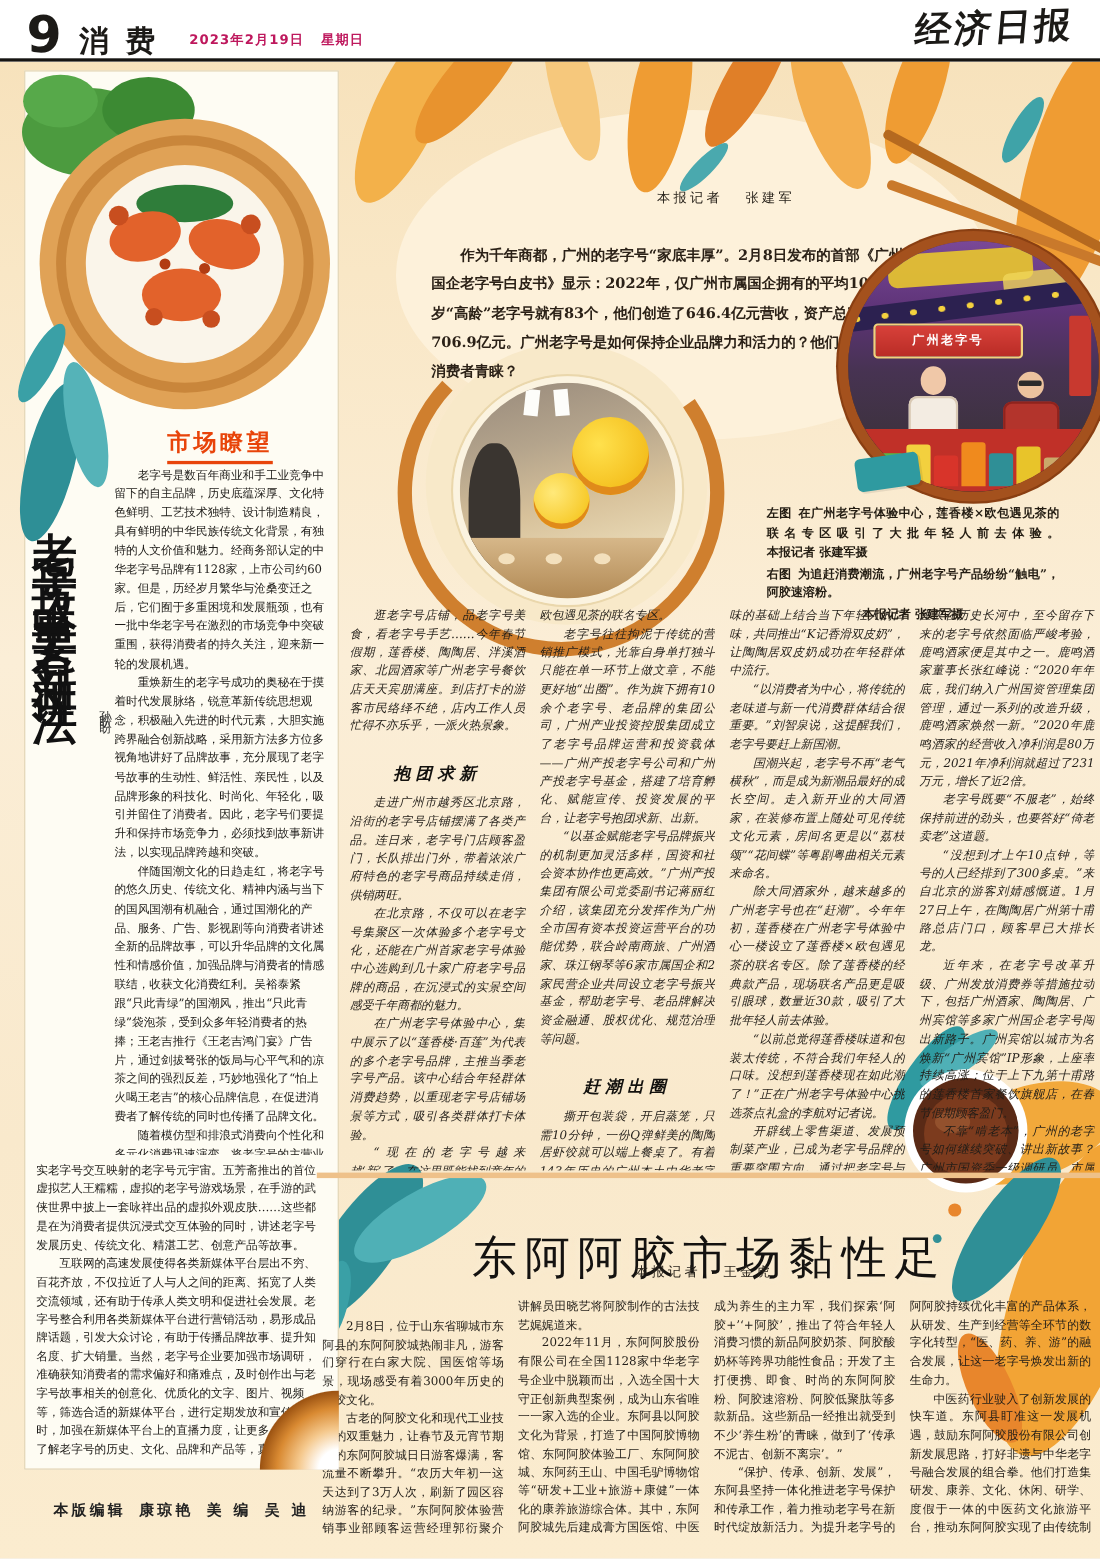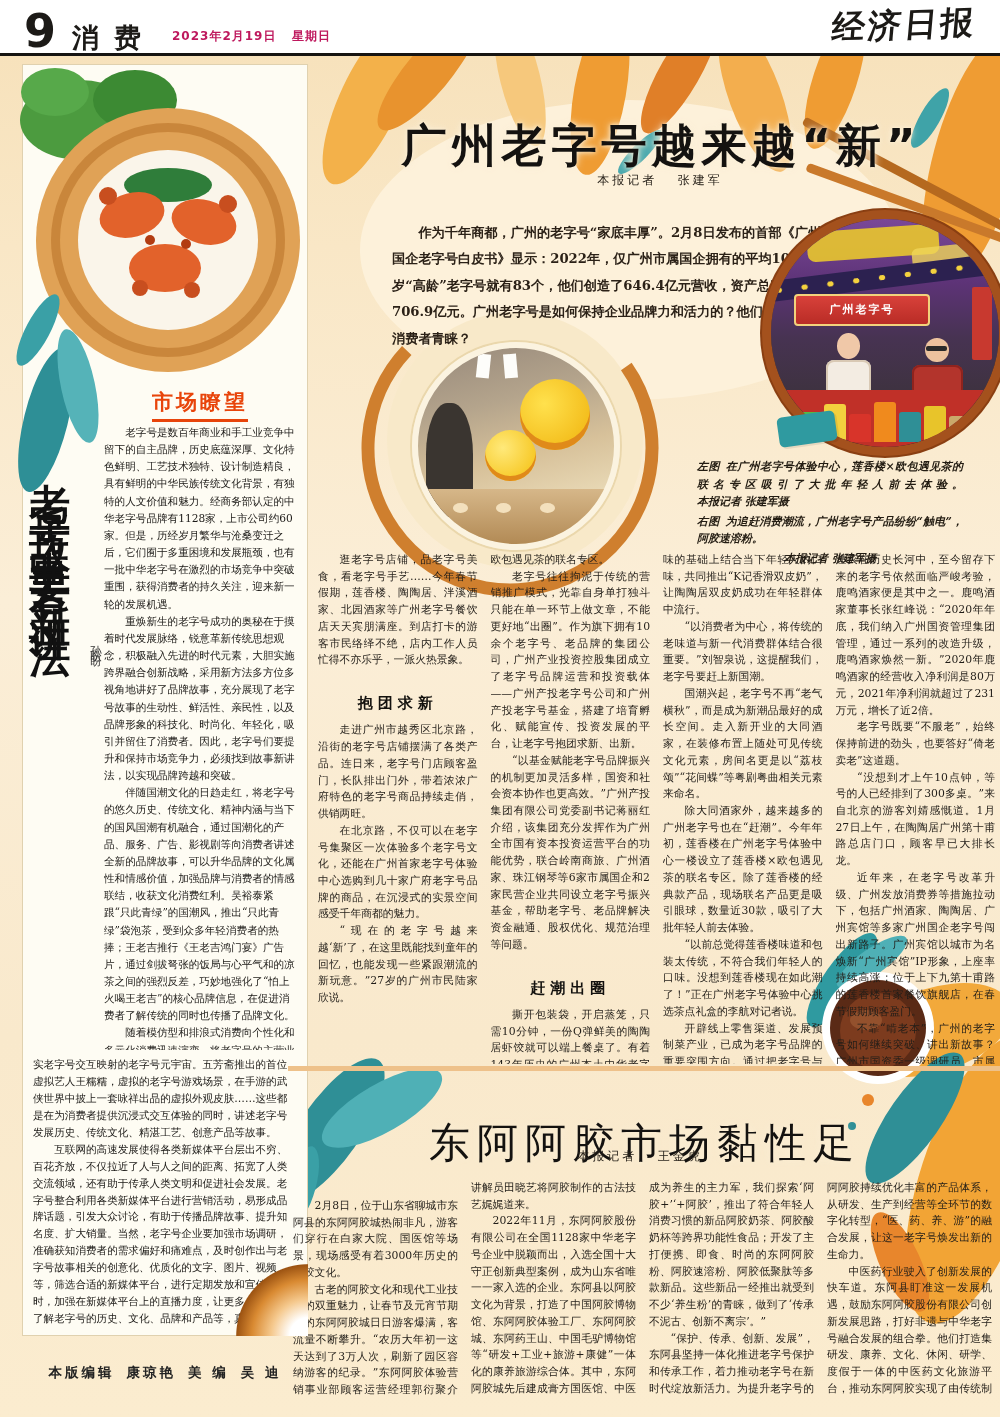--- a/index.html
+++ b/index.html
@@ -86,27 +86,27 @@
   .live .products span:nth-child(1){height:30px;background:#57b846;}
   .live .products span:nth-child(2){height:38px;background:#f3d03e;}
   .live .products span:nth-child(3){height:28px;background:#d8342a;}
   .live .products span:nth-child(4){height:40px;background:#f08a1d;}
   .live .products span:nth-child(5){height:30px;background:#2f8f96;}
   .live .products span:nth-child(6){height:36px;background:#e8c42a;}
   .live .products span:nth-child(7){height:26px;background:#caa96a;}
   .teal-tag{position:absolute;left:778px;top:414px;width:58px;height:30px;background:#2f9aa0;
         border-radius:5px;transform:rotate(-8deg);z-index:4;box-shadow:2px 2px 0 rgba(0,0,0,.08);}
   .captions{position:absolute;left:697px;top:458px;width:266px;z-index:4;
-        font-family:"DejaVu Serif",serif;font-size:11px;line-height:1.6;color:#231c12;font-weight:600;font-style:italic;}
+        font-family:"DejaVu Serif",serif;font-size:11px;line-height:1.6;color:#231c12;font-weight:600;}
   .captions p{margin:0 0 2px;text-align:justify;}
   .captions b{font-weight:900;margin-right:6px;}
   .captions .credit{white-space:nowrap;}
   .captions .credit-line{text-align:center;margin-top:1px;}
   .cols{position:absolute;display:flex;gap:13px;z-index:4;}
-  .main-cols{left:318px;top:552px;width:677px;height:512px;}
+  .main-cols{left:318px;top:552px;width:677px;height:512px;font-style:italic;}
   .col{flex:1;overflow:hidden;font-family:"DejaVu Serif",serif;font-size:10.8px;line-height:1.55;
        text-align:justify;color:#211d18;}
   .para{margin:0;text-indent:2em;}
   .para.cont{text-indent:0;}
   .subhead{text-align:center;font-weight:900;font-size:15px;letter-spacing:5px;margin:23px 0 7px;color:#13110e;
            font-family:"DejaVu Sans",sans-serif;}
   
   .divider{position:absolute;left:288px;top:1066px;width:712px;height:5px;background:#eec18a;z-index:2;}
   .bottom-title{position:absolute;left:300px;top:1082px;width:690px;text-align:center;z-index:4;
       font-size:41px;font-weight:400;letter-spacing:7px;color:#141210;
@@ -234,21 +234,20 @@
       <p class="para">互联网的高速发展使得各类新媒体平台层出不穷、百花齐放，不仅拉近了人与人之间的距离、拓宽了人类交流领域，还有助于传承人类文明和促进社会发展。老字号整合利用各类新媒体平台进行营销活动，易形成品牌话题，引发大众讨论，有助于传播品牌故事、提升知名度、扩大销量。当然，老字号企业要加强市场调研，准确获知消费者的需求偏好和痛难点，及时创作出与老字号故事相关的创意化、优质化的文字、图片、视频等，筛选合适的新媒体平台，进行定期发放和宣传。同时，加强在新媒体平台上的直播力度，让更多人认识和了解老字号的历史、文化、品牌和产品等，真正“守得住经典，当得了网红”。近年来，东阿阿胶持续进行“线上+线下”协同发力，绍兴女儿红成立中国黄酒行业首个新媒体短视频创作基地并推出“女儿红·遇见杯短视频创意大赛”，王老吉积极冠名知名网剧，都是重视利用网络营销力量、不断创新潮流营销、讲好品牌故事的老字号典型。</p>
     </div>
   <div class="curl"></div>
   <div class="editors">
     <span>本版编辑</span>
     <span>康琼艳</span>
     <span>美 编</span>
     <span>吴 迪</span>
   </div>
 
-  <h1 class="main-title">广州老字号越来越“新”</h1>
   <div class="main-byline">
     <span>本报记者</span>
     &nbsp;&nbsp;<span>张建军</span>
   </div>
   <div class="intro">作为千年商都，广州的老字号“家底丰厚”。2月8日发布的首部《广州国企老字号白皮书》显示：2022年，仅广州市属国企拥有的平均106岁“高龄”老字号就有83个，他们创造了646.4亿元营收，资产总额达到706.9亿元。广州老字号是如何保持企业品牌力和活力的？他们又何以被消费者青睐？</div>
 
   <div class="photo lion">
     <div class="figure"></div>
     <div class="counter"></div>
     <div class="bun b1"></div>
@@ -294,20 +293,21 @@
     <p><b>右图</b><span>为追赶消费潮流，广州老字号产品纷纷“触电”，阿胶速溶粉。</span></p>
     <p class="credit-line">本报记者 张建军摄</p>
   </div>
 
   <div class="cols main-cols">
     <div class="col">
         <p class="para">逛老字号店铺，品老字号美食，看老字号手艺……今年春节假期，莲香楼、陶陶居、泮溪酒家、北园酒家等广州老字号餐饮店天天宾朋满座。到店打卡的游客市民络绎不绝，店内工作人员忙得不亦乐乎，一派火热景象。</p>
         <div class="subhead">抱团求新</div>
         <p class="para">走进广州市越秀区北京路，沿街的老字号店铺摆满了各类产品。连日来，老字号门店顾客盈门，长队排出门外，带着浓浓广府特色的老字号商品持续走俏，供销两旺。</p>
         <p class="para">在北京路，不仅可以在老字号集聚区一次体验多个老字号文化，还能在广州首家老字号体验中心选购到几十家广府老字号品牌的商品，在沉浸式的实景空间感受千年商都的魅力。</p>
+        <p class="para">在广州老字号体验中心，集中展示了以“莲香楼·百莲”为代表的多个老字号品牌，主推当季老字号产品。该中心结合年轻群体消费趋势，以重现老字号店铺场景等方式，吸引各类群体打卡体验。</p>
         <p class="para">“现在的老字号越来越‘新’了，在这里既能找到童年的回忆，也能发现一些紧跟潮流的新玩意。”27岁的广州市民陆家欣说。</p>
       </div>
     <div class="col">
         <p class="para cont">欧包遇见茶的联名专区。</p>
         <p class="para">老字号往往拘泥于传统的营销推广模式，光靠自身单打独斗只能在单一环节上做文章，不能更好地“出圈”。作为旗下拥有10余个老字号、老品牌的集团公司，广州产业投资控股集团成立了老字号品牌运营和投资载体——广州产投老字号公司和广州产投老字号基金，搭建了培育孵化、赋能宣传、投资发展的平台，让老字号抱团求新、出新。</p>
         <p class="para">“以基金赋能老字号品牌振兴的机制更加灵活多样，国资和社会资本协作也更高效。”广州产投集团有限公司党委副书记蒋丽红介绍，该集团充分发挥作为广州全市国有资本投资运营平台的功能优势，联合岭南商旅、广州酒家、珠江钢琴等6家市属国企和2家民营企业共同设立老字号振兴基金，帮助老字号、老品牌解决资金融通、股权优化、规范治理等问题。</p>
         <div class="subhead">赶潮出圈</div>
         <p class="para">撕开包装袋，开启蒸笼，只需10分钟，一份Q弹鲜美的陶陶居虾饺就可以端上餐桌了。有着143年历史的广州本土中华老字号陶陶居，是老字号转型焕新的代表之一，也是近年来广州国企老字号守正创新的缩影。</p>
       </div>
     <div class="col">

